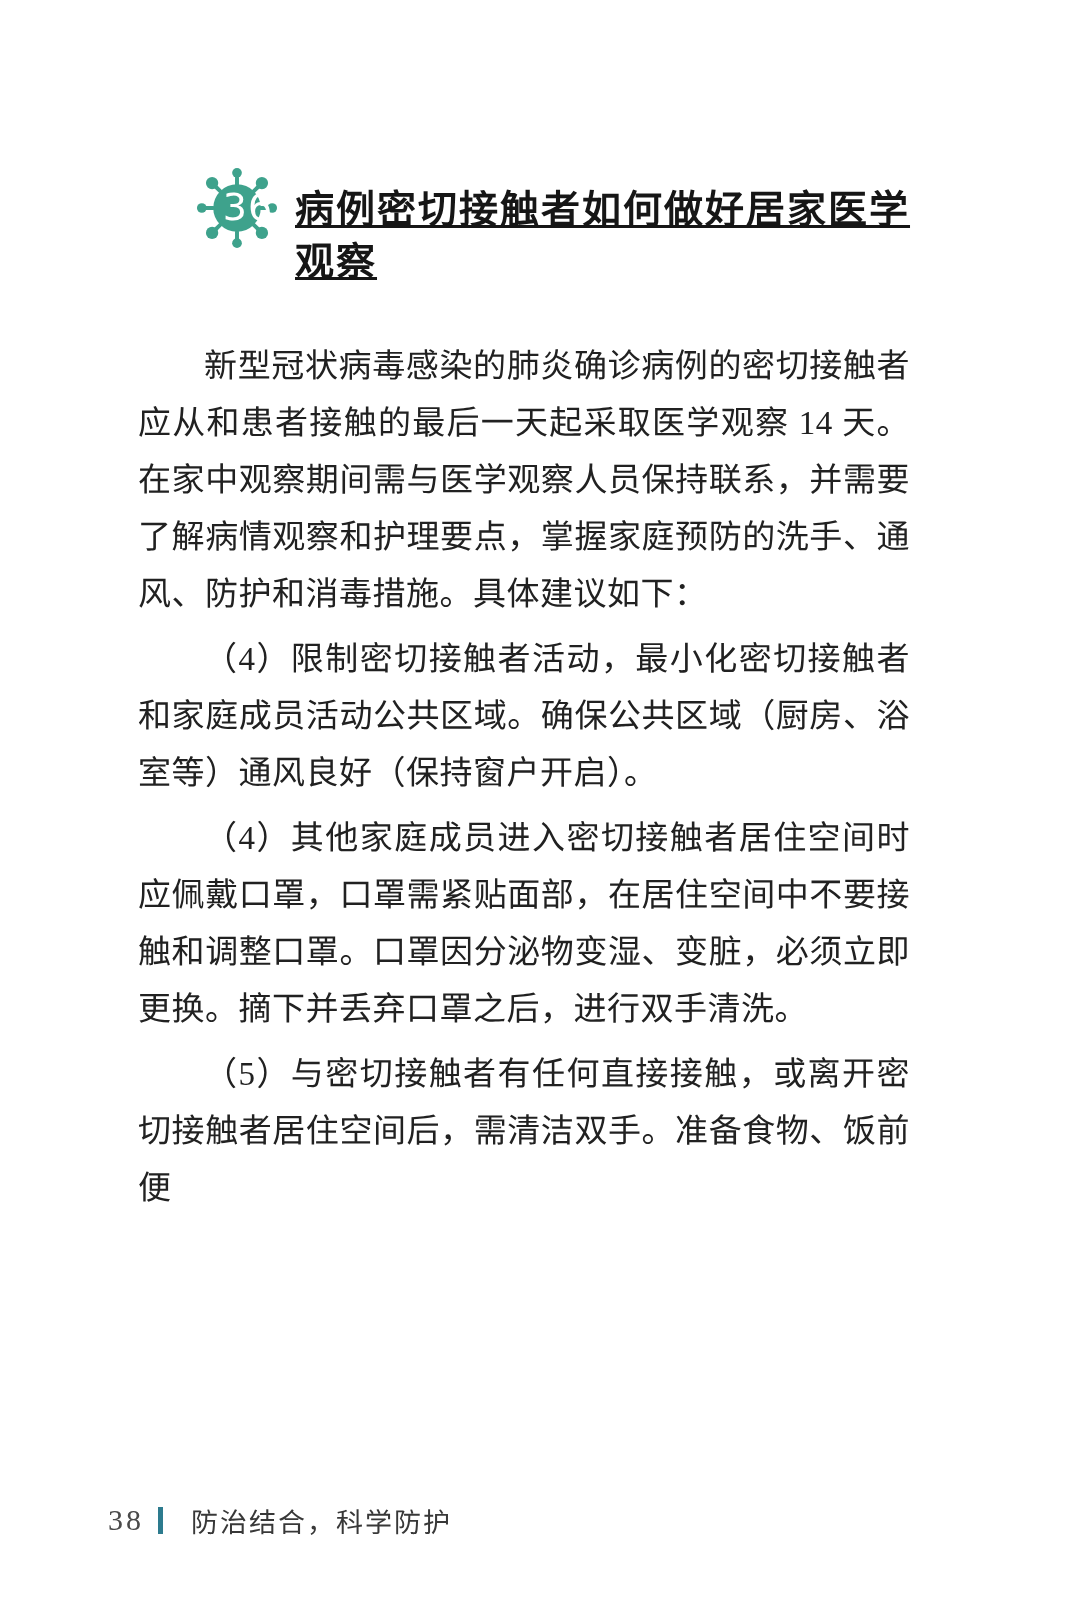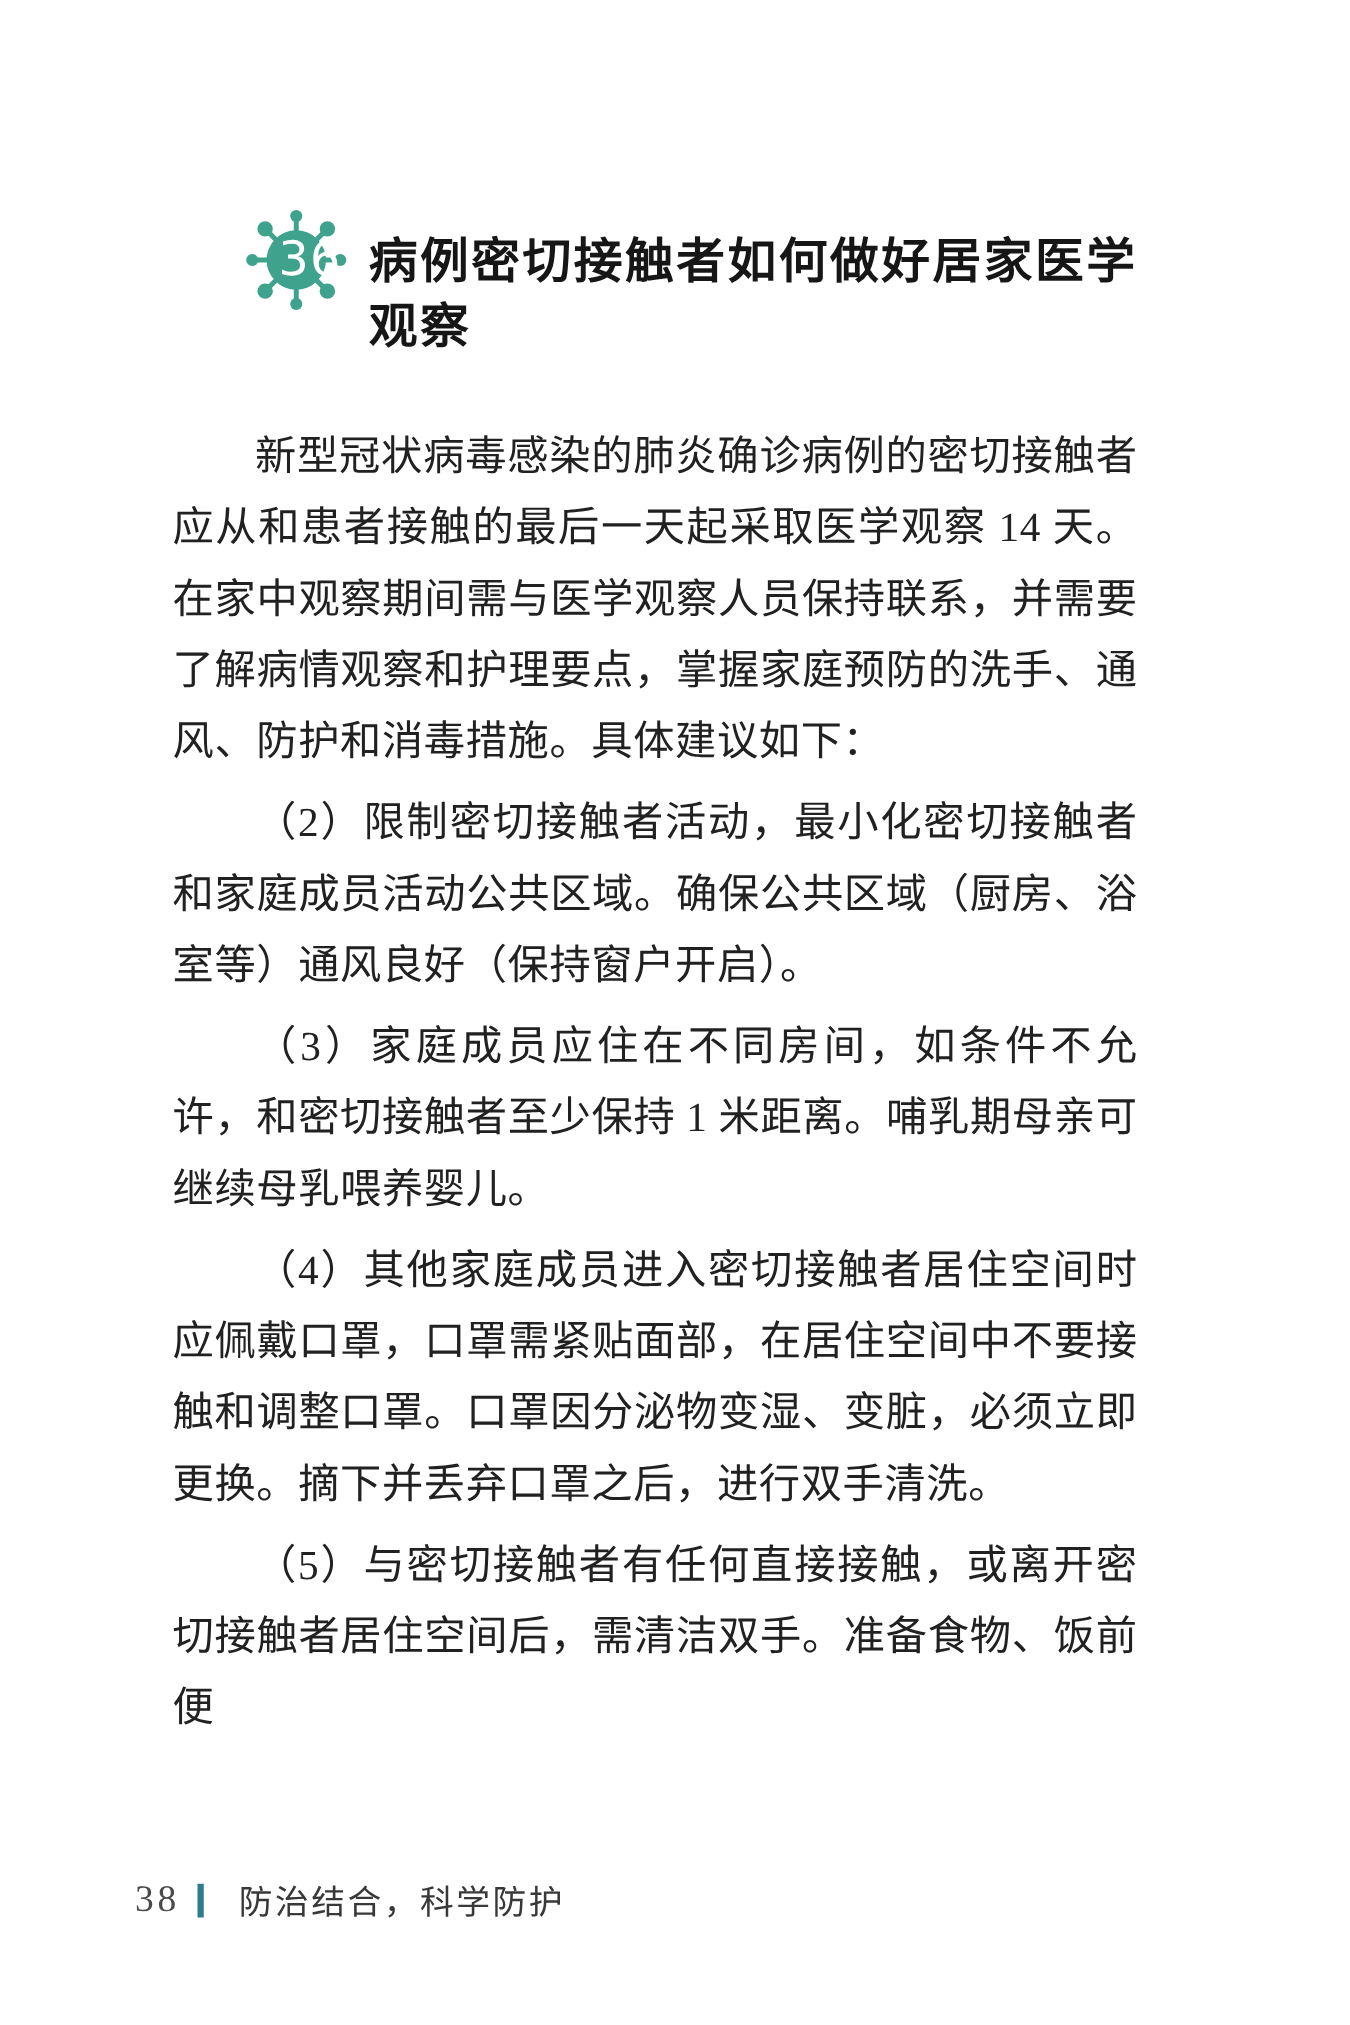--- a/index.html
+++ b/index.html
@@ -49,20 +49,21 @@
     position: absolute;
     left: 295px;
     top: 184px;
     width: 640px;
     font-family: "Liberation Sans", "DejaVu Sans", sans-serif;
     font-weight: 700;
     font-size: 39px;
     line-height: 52px;
     letter-spacing: 2px;
     color: var(--title-color);
+    text-decoration: underline;
   }
 
   
   .article {
     position: absolute;
     left: 138px;
     top: 338px;
     width: 772px;
   }
   .article p {
@@ -135,22 +136,21 @@
         <circle cx="50" cy="50" r="27"></circle>
       </svg>
       <span class="badge-number">36</span>
     </div>
 
     <h1 class="page-title">病例密切接触者如何做好居家医学观察</h1>
   </div>
 
   <div class="article">
     <p>新型冠状病毒感染的肺炎确诊病例的密切接触者应从和患者接触的最后一天起采取医学观察 14 天。在家中观察期间需与医学观察人员保持联系，并需要了解病情观察和护理要点，掌握家庭预防的洗手、通风、防护和消毒措施。具体建议如下：</p>
-    <p>（2）限制密切接触者活动，最小化密切接触者和家庭成员活动公共区域。确保公共区域（厨房、浴室等）通风良好（保持窗户开启）。</p>
-    <p>（3）家庭成员应住在不同房间，如条件不允许，和密切接触者至少保持 1 米距离。哺乳期母亲可继续母乳喂养婴儿。</p>
+    <p>（4）限制密切接触者活动，最小化密切接触者和家庭成员活动公共区域。确保公共区域（厨房、浴室等）通风良好（保持窗户开启）。</p>
     <p>（4）其他家庭成员进入密切接触者居住空间时应佩戴口罩，口罩需紧贴面部，在居住空间中不要接触和调整口罩。口罩因分泌物变湿、变脏，必须立即更换。摘下并丢弃口罩之后，进行双手清洗。</p>
     <p>（5）与密切接触者有任何直接接触，或离开密切接触者居住空间后，需清洁双手。准备食物、饭前便</p>
   </div>
 
   <div class="page-footer">
     <span class="page-number">38</span>
     <span class="footer-divider"></span>
     <span class="footer-slogan">防治结合，科学防护</span>
   </div>
 

